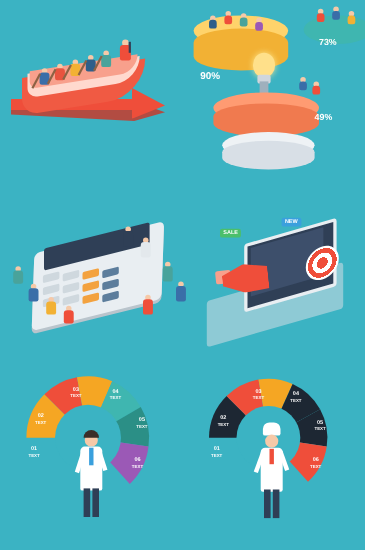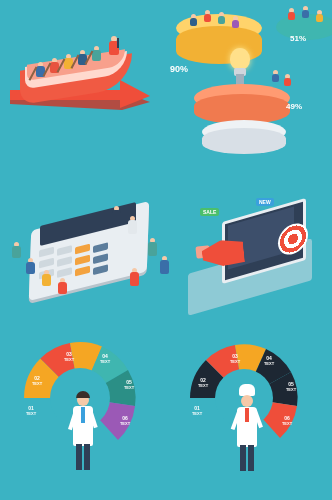--- a/index.html
+++ b/index.html
@@ -216,22 +216,22 @@
 
     <div class="p" style="left:104px;top:62px;width:8px;height:12px">
       <div class="hd" style="left:1px;top:0;width:5px;height:5px;background:#f6c9a8"></div>
       <div class="bd" style="left:0;top:4px;width:7px;height:8px;background:#3a6ea8"></div>
     </div>
     <div class="p" style="left:116px;top:66px;width:8px;height:12px">
       <div class="hd" style="left:1px;top:0;width:5px;height:5px;background:#f6c9a8"></div>
       <div class="bd" style="left:0;top:4px;width:7px;height:8px;background:#ef4e3a"></div>
     </div>
 
-    <div class="pct" style="left:2px;top:56px;font-size:9px">90%</div>
-    <div class="pct" style="left:122px;top:26px;font-size:8px">51%</div>
+    <div class="pct" style="left:14px;top:56px;font-size:9px">90%</div>
+    <div class="pct" style="left:122px;top:26px;font-size:8px">73%</div>
     <div class="pct" style="left:118px;top:94px;font-size:8px">49%</div>
   </div>
 
   <div class="scene" id="scene-calc">
     <div class="calc-body"></div>
     <div class="calc-screen"></div>
     <div class="calc-keys">
       <div class="key" style="left:0;top:0"></div>
         <div class="key" style="left:18px;top:3px"></div>
       <div class="key o" style="left:36px;top:6px"></div>

